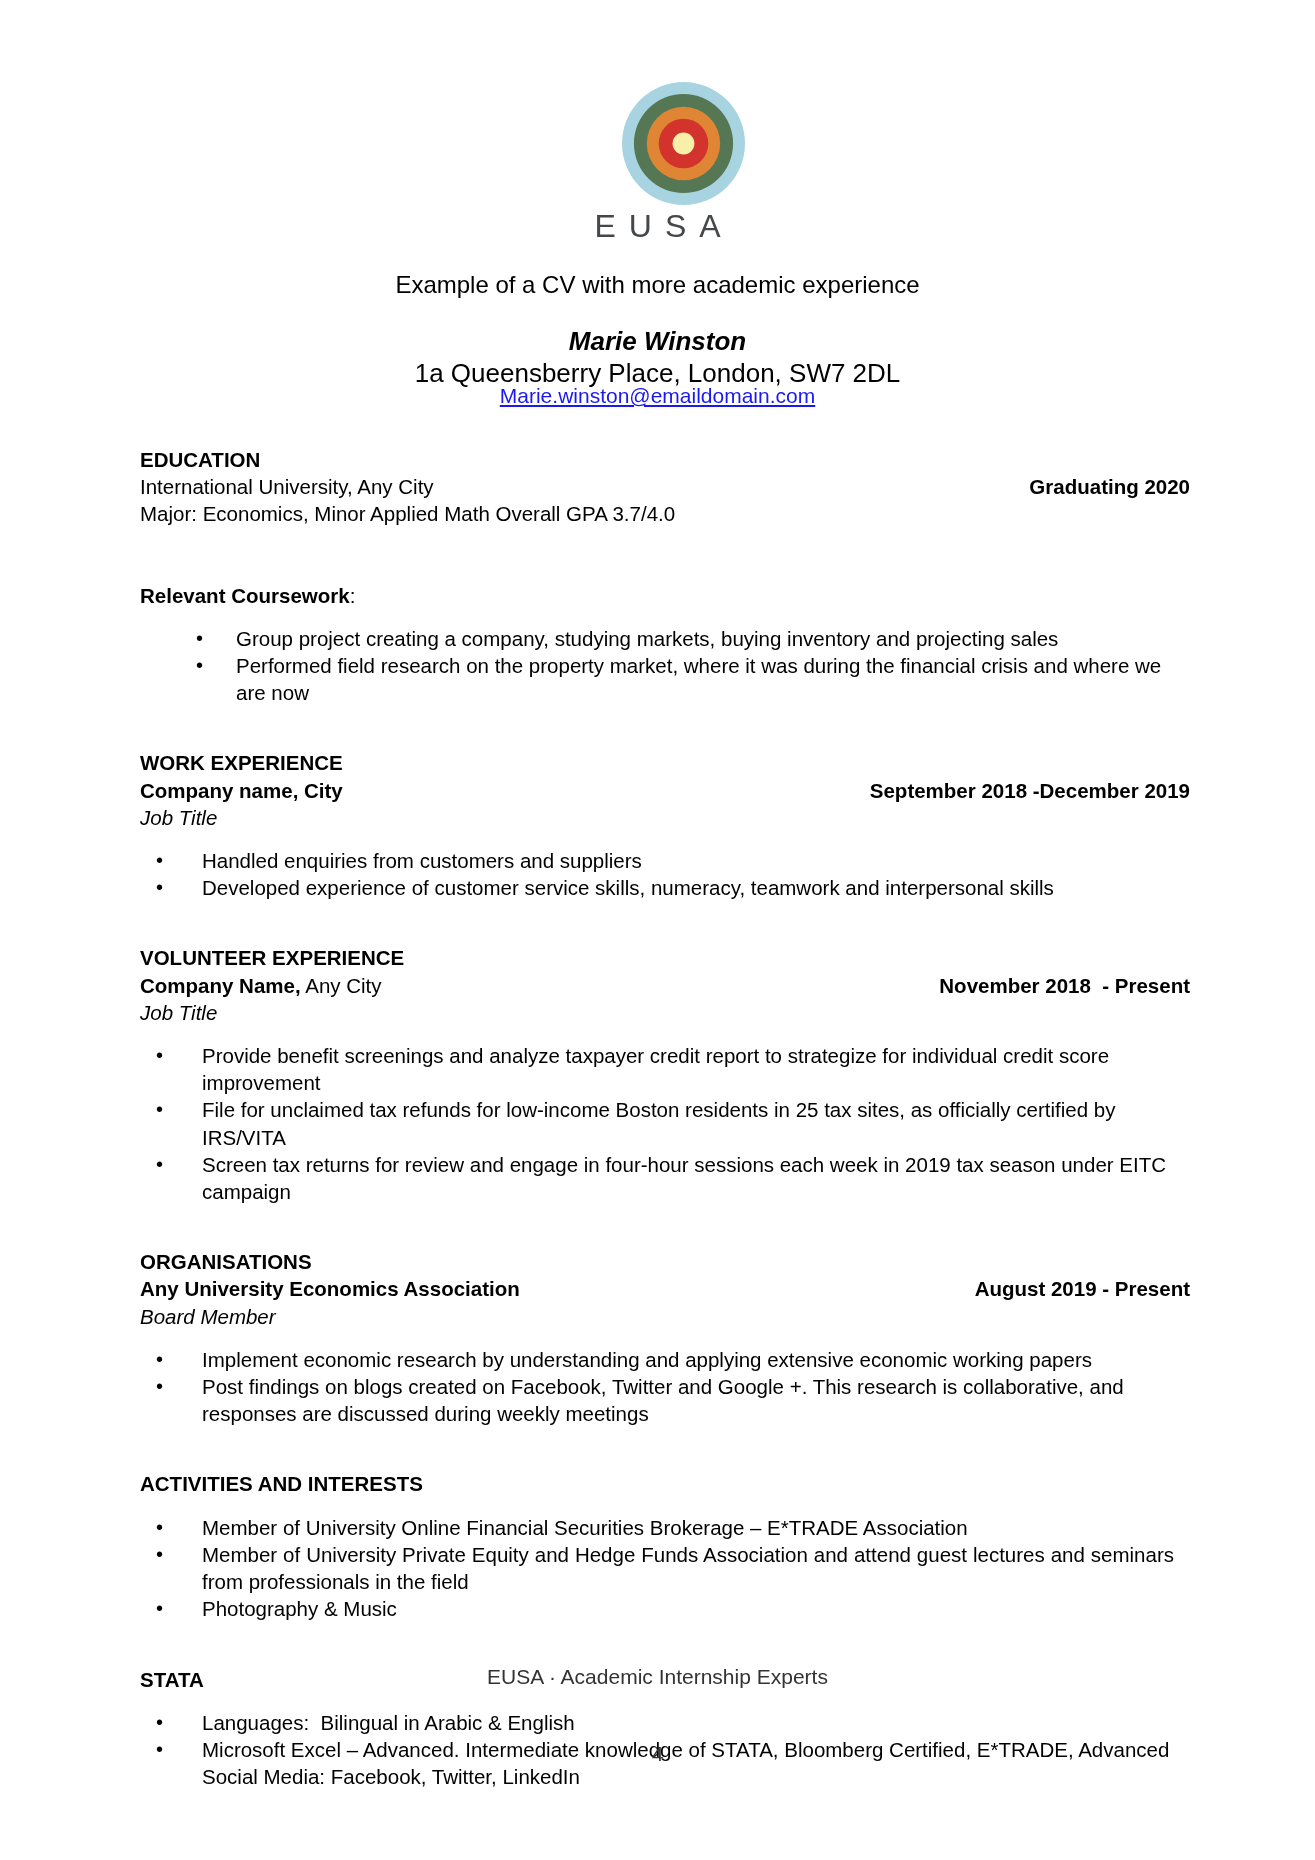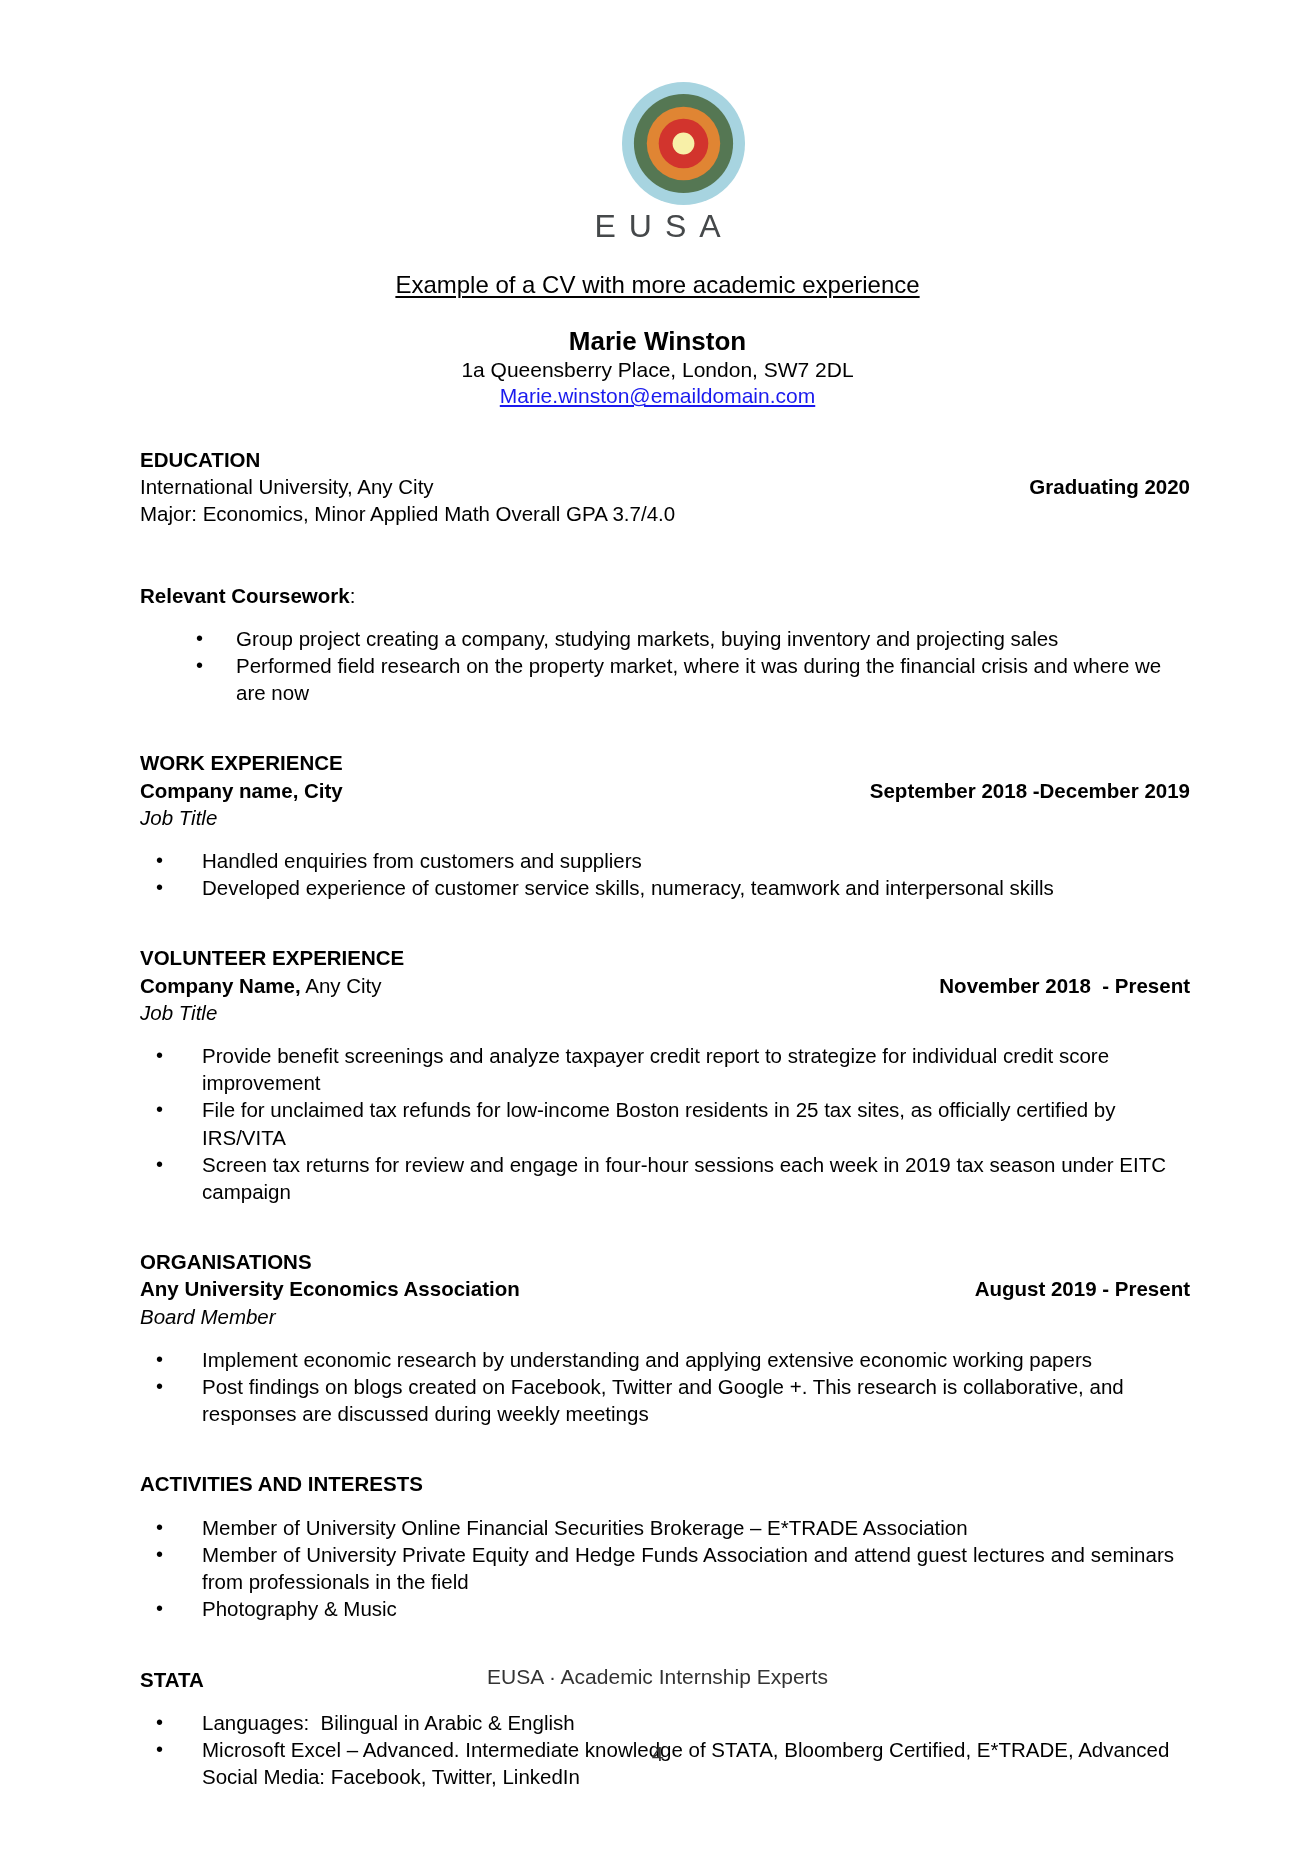--- a/index.html
+++ b/index.html
@@ -5,24 +5,24 @@
   html, body { margin: 0; padding: 0; background: #ffffff; }
   body { width: 1315px; height: 1860px; position: relative; overflow: hidden;
          font-family: "Liberation Sans", "DejaVu Sans", sans-serif; color: #000; }
   .page { position: absolute; left: 0; top: 0; width: 1315px; height: 1860px; padding-left: 48px; }
 
   .logo { position: absolute; left: 622px; top: 82px; width: 123px; height: 123px; }
   .logo-text { position: absolute; left: 0; width: 1315px; top: 208px; text-align: center;
                font-size: 32px; letter-spacing: 13px; color: #45484a; padding-left: 13px; box-sizing: border-box; }
 
   .title { position: absolute; top: 271px; left: 0; width: 1315px; text-align: center;
-           font-size: 24px; text-decoration: underline; text-underline-offset: 3px; text-decoration-thickness: 2px; }
+           font-size: 24px; text-underline-offset: 3px; text-decoration-thickness: 2px; }
   .name { position: absolute; top: 326px; left: 0; width: 1315px; text-align: center;
-          font-size: 26px; font-weight: bold; }
-  .address { position: absolute; top: 358px; left: 0; width: 1315px; text-align: center; font-size: 21px; }
+          font-size: 26px; font-weight: bold; font-style: italic; }
+  .address { position: absolute; top: 358px; left: 0; width: 1315px; text-align: center; font-size: 26px; }
   .email { position: absolute; top: 384px; left: 0; width: 1315px; text-align: center; font-size: 21px; }
   .email a { color: #1a1aee; text-decoration: underline; }
 
   .content { position: absolute; left: 140px; top: 446px; width: 1050px;
              font-size: 20.5px; line-height: 27.2px; }
   .h { font-weight: bold; text-transform: none; }
   .row { display: flex; justify-content: space-between; gap: 20px; }
   .row .right { font-weight: bold; }
   .gap { height: 27px; }
   .it { font-style: italic; }

